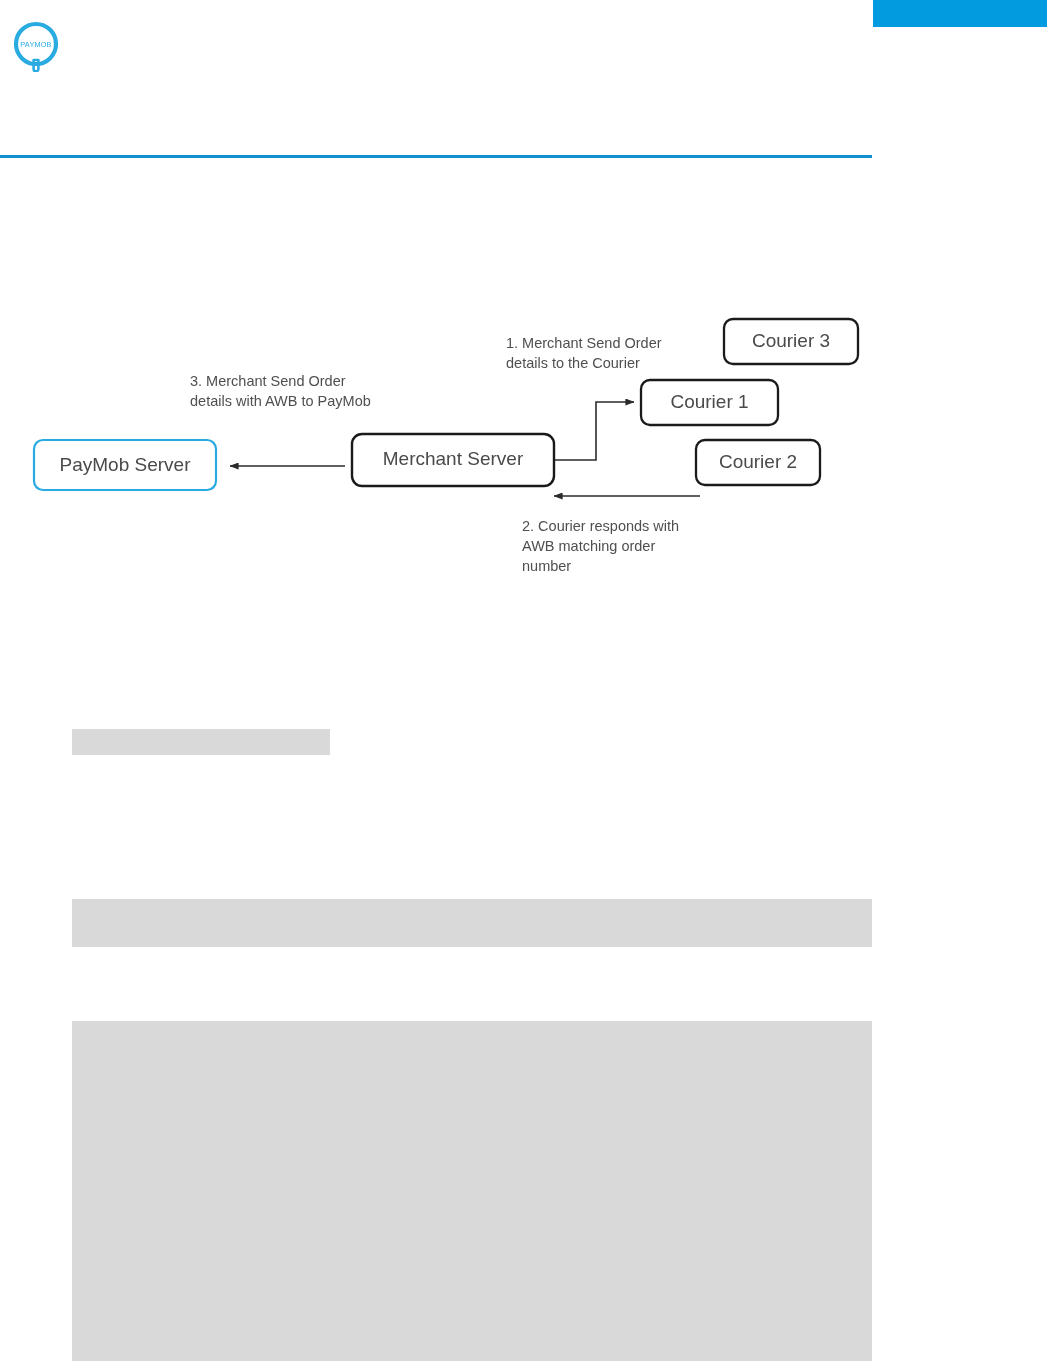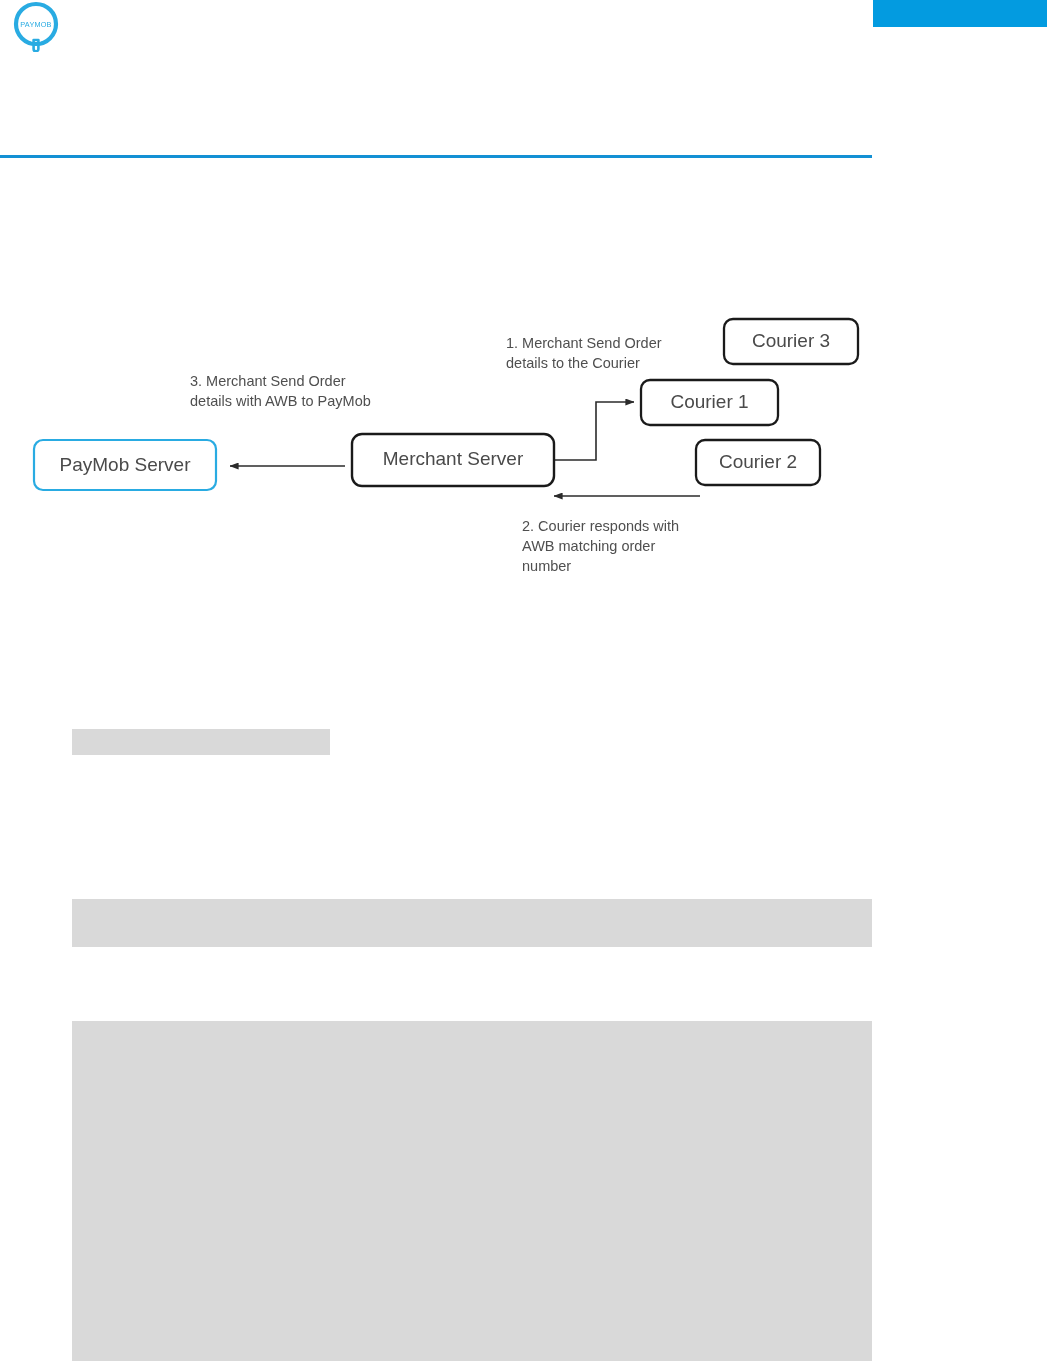--- a/index.html
+++ b/index.html
@@ -21,21 +21,21 @@
     position: absolute;
     top: 0;
     left: 873px;
     width: 174px;
     height: 27px;
     background: #039BE0;
   }
 
   .brand-logo {
     position: absolute;
-    top: 0;
+    top: 20px;
     left: 12px;
     width: 48px;
     height: 52px;
   }
   .brand-logo svg { display: block; }
 
   .header-rule {
     position: absolute;
     top: 155px;
     left: 0;

